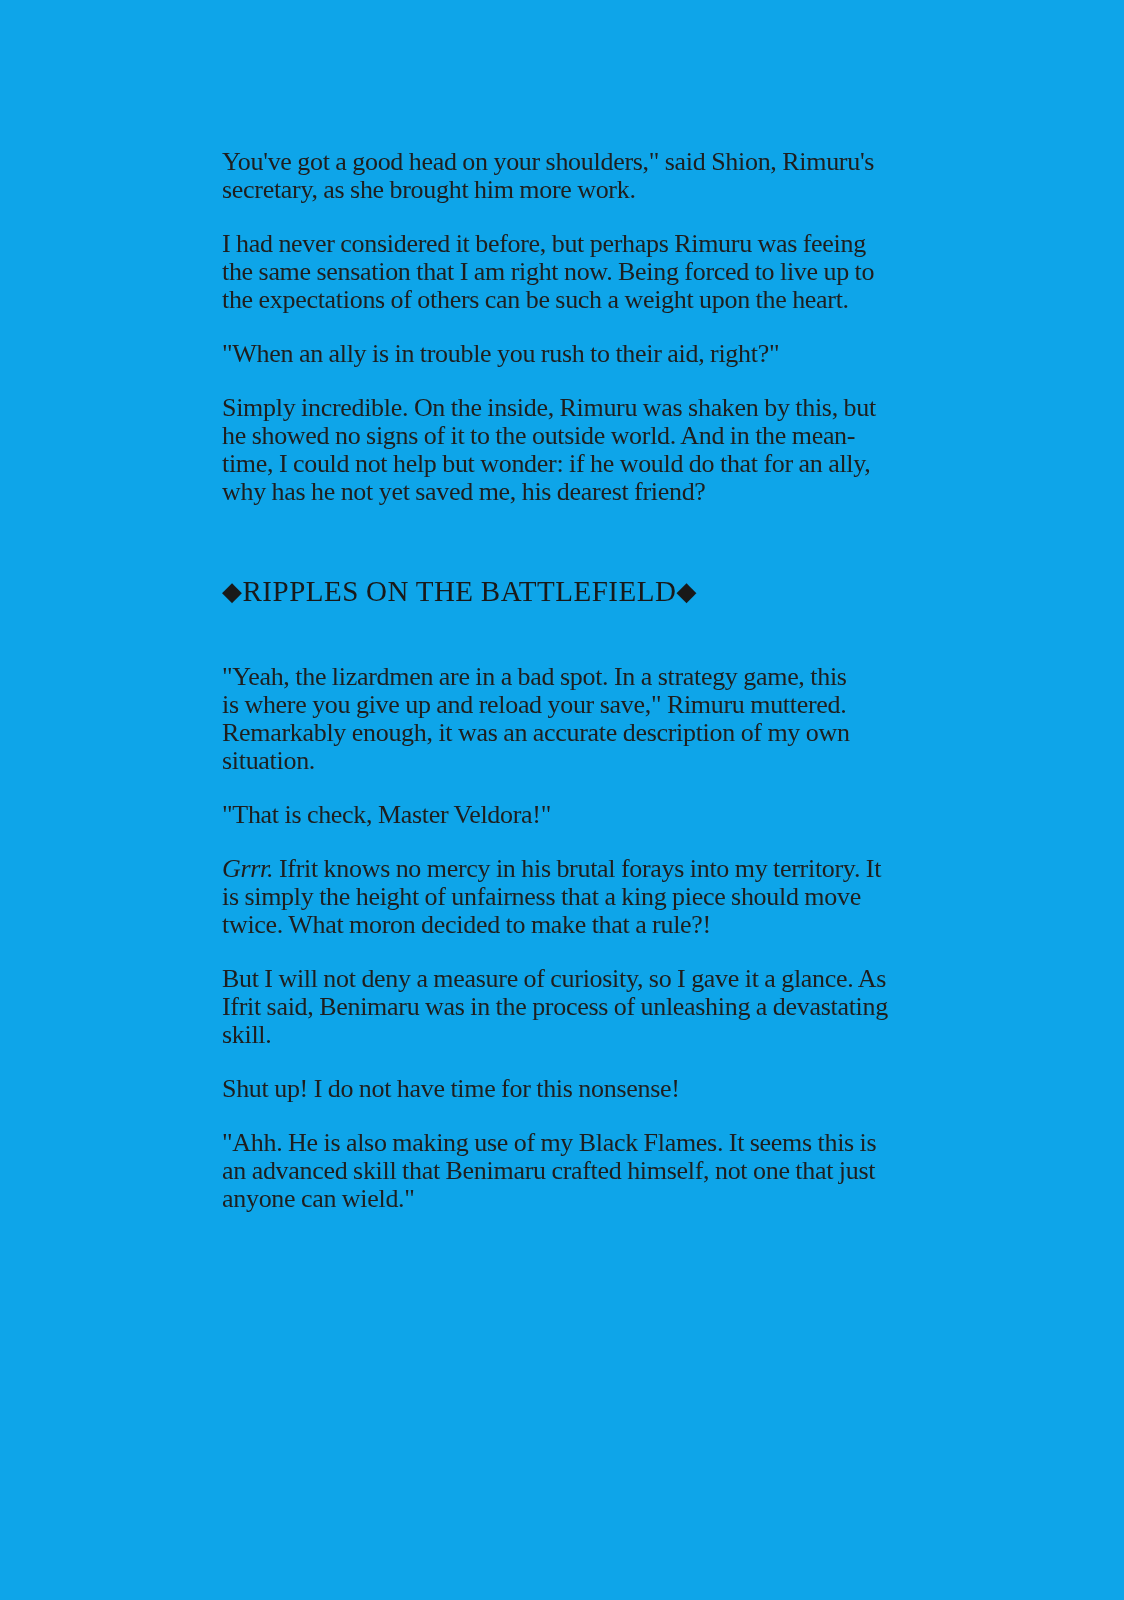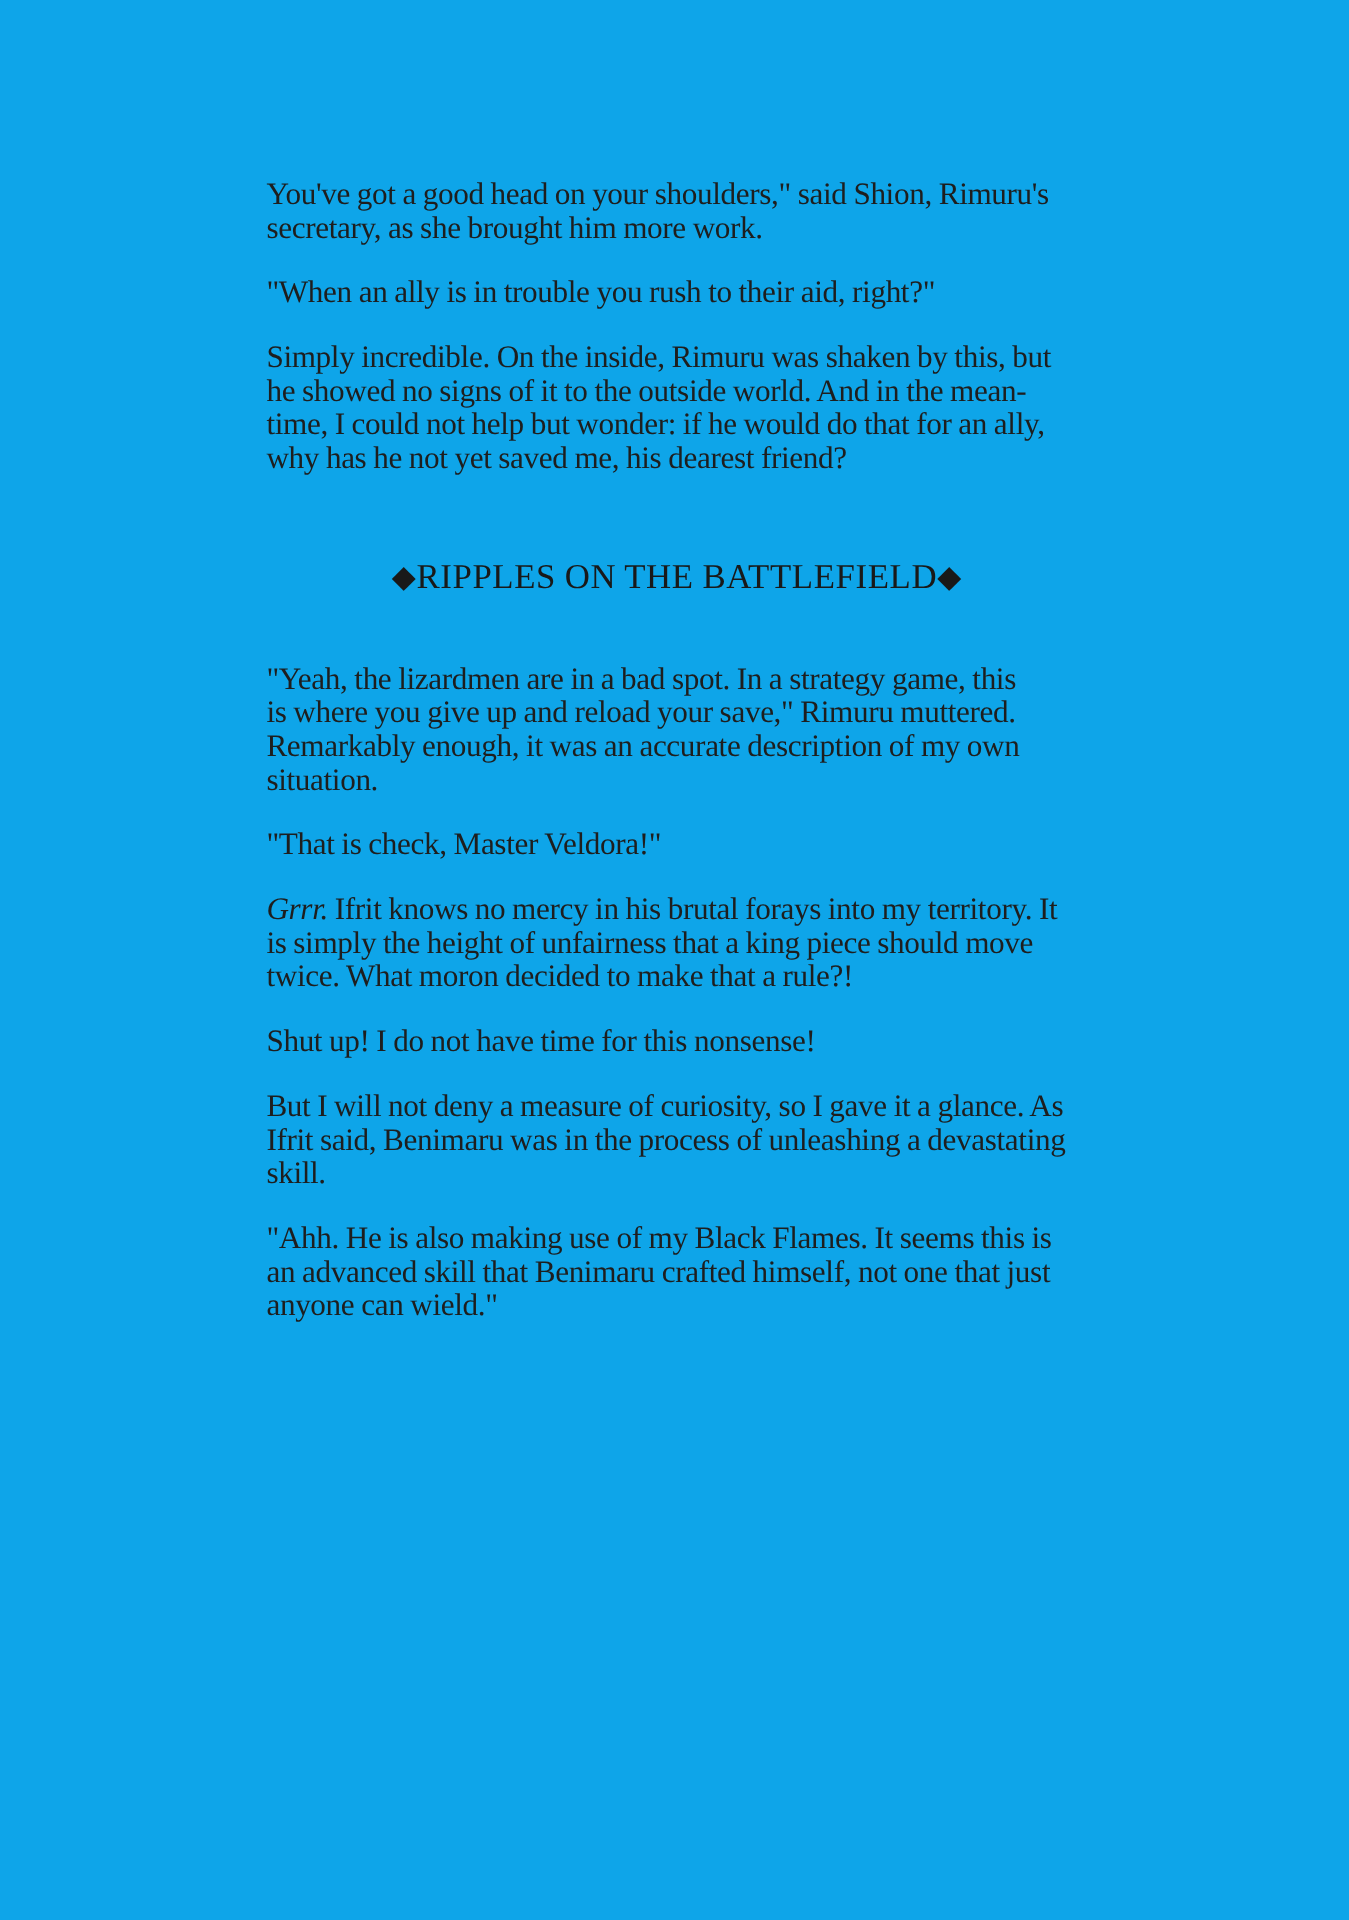--- a/index.html
+++ b/index.html
@@ -34,41 +34,44 @@
     margin: 0 0 26px 0;
     white-space: pre;
   }
   .para .lead-italic {
   }
   .heading {
     margin: 68px 0 53px 0;
     font-size: 29px;
     line-height: 34px;
     font-weight: 400;
-    text-align: center;
+    text-align: left;
     letter-spacing: 0.5px;
     white-space: nowrap;
     color: #191919;
     font-family: "Liberation Serif", "DejaVu Serif", serif;
   }
   .heading .ornament {
     font-size: 26px;
     position: relative;
     top: -1px;
   }
 </style>
 </head>
 <body>
 
 <main class="page">
   <div class="column">
 
     <p class="para">You've got a good head on your shoulders," said Shion, Rimuru's
 secretary, as she brought him more work.</p>
 
+    <p class="para">I had never considered it before, but perhaps Rimuru was feeing
+the same sensation that I am right now. Being forced to live up to
+the expectations of others can be such a weight upon the heart.</p>
 
     <p class="para">"When an ally is in trouble you rush to their aid, right?"</p>
 
     <p class="para">Simply incredible. On the inside, Rimuru was shaken by this, but
 he showed no signs of it to the outside world. And in the mean-
 time, I could not help but wonder: if he would do that for an ally,
 why has he not yet saved me, his dearest friend?</p>
 
     <h1 class="heading"><span class="ornament">◆</span><span>RIPPLES ON THE BATTLEFIELD</span><span class="ornament">◆</span></h1>
 
@@ -78,24 +81,24 @@
 situation.</p>
 
     <p class="para">"That is check, Master Veldora!"</p>
 
     <p class="para"><i class="lead-italic">Grrr.</i><span> Ifrit knows no mercy in his brutal forays into my territory. It
 is simply the height of unfairness that a king piece should move
 twice. What moron decided to make that a rule?!</span></p>
 
 
 
-    <p class="para">Shut up! I do not have time for this nonsense!</p>
-
     <p class="para">But I will not deny a measure of curiosity, so I gave it a glance. As
 Ifrit said, Benimaru was in the process of unleashing a devastating
 skill.</p>
+
+    <p class="para">Shut up! I do not have time for this nonsense!</p>
 
     <p class="para">"Ahh. He is also making use of my Black Flames. It seems this is
 an advanced skill that Benimaru crafted himself, not one that just
 anyone can wield."</p>
 
   </div>
 </main>
 
 </body></html>

